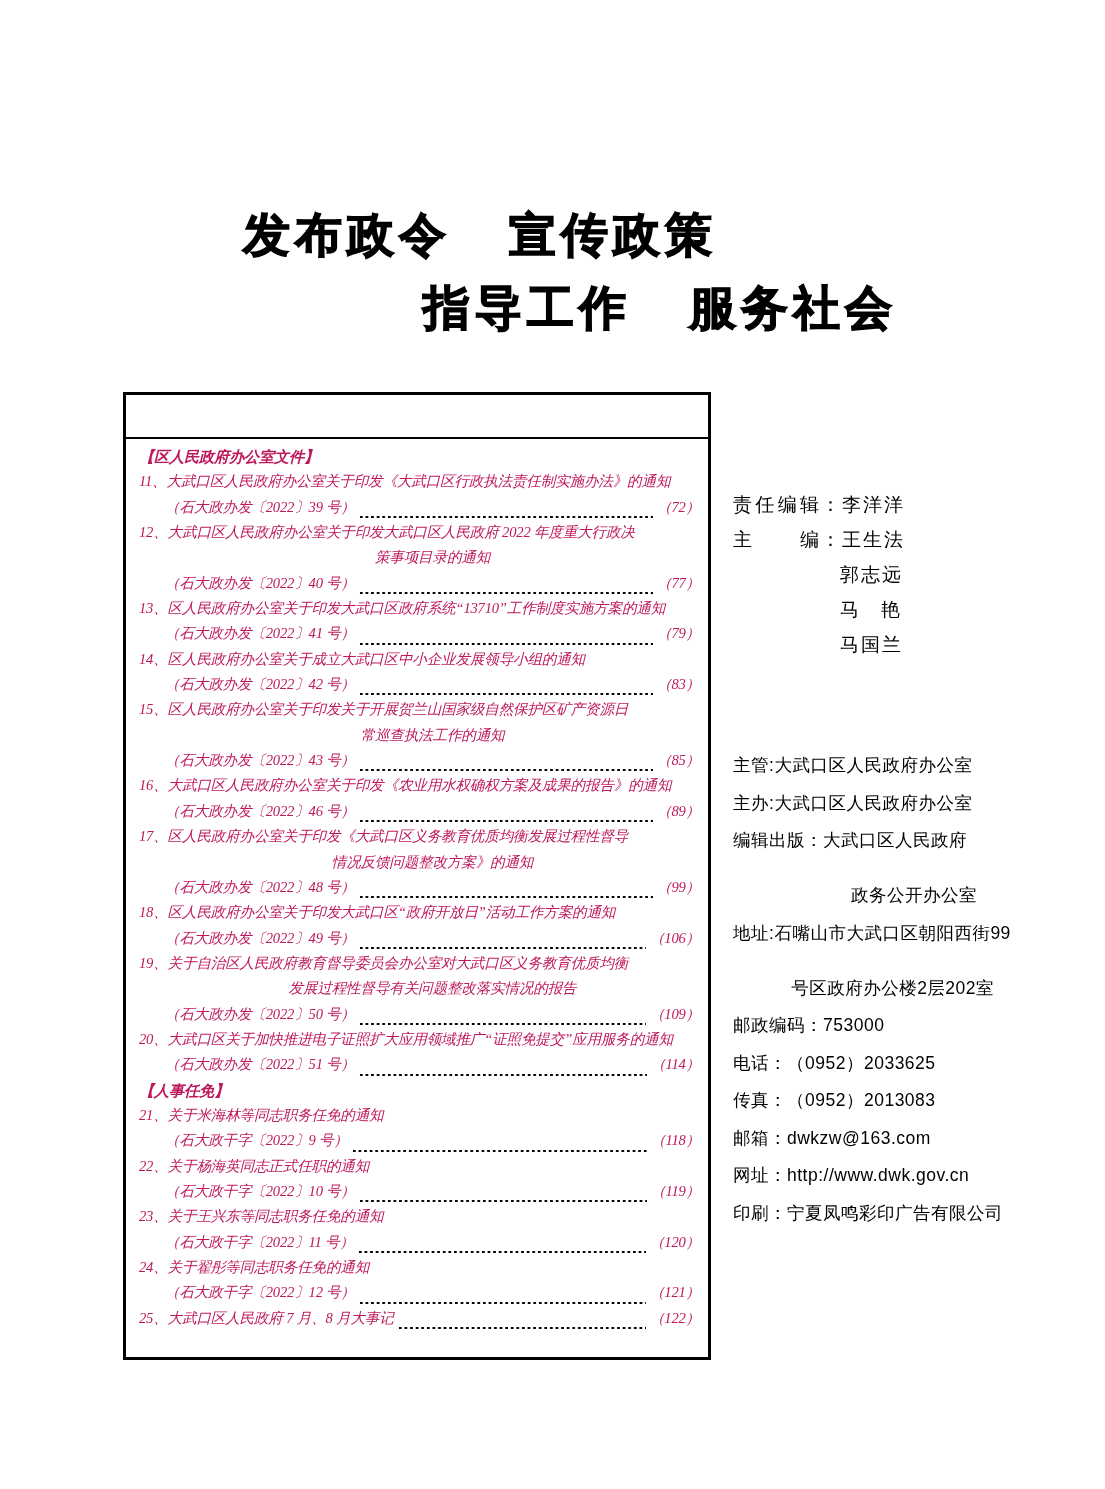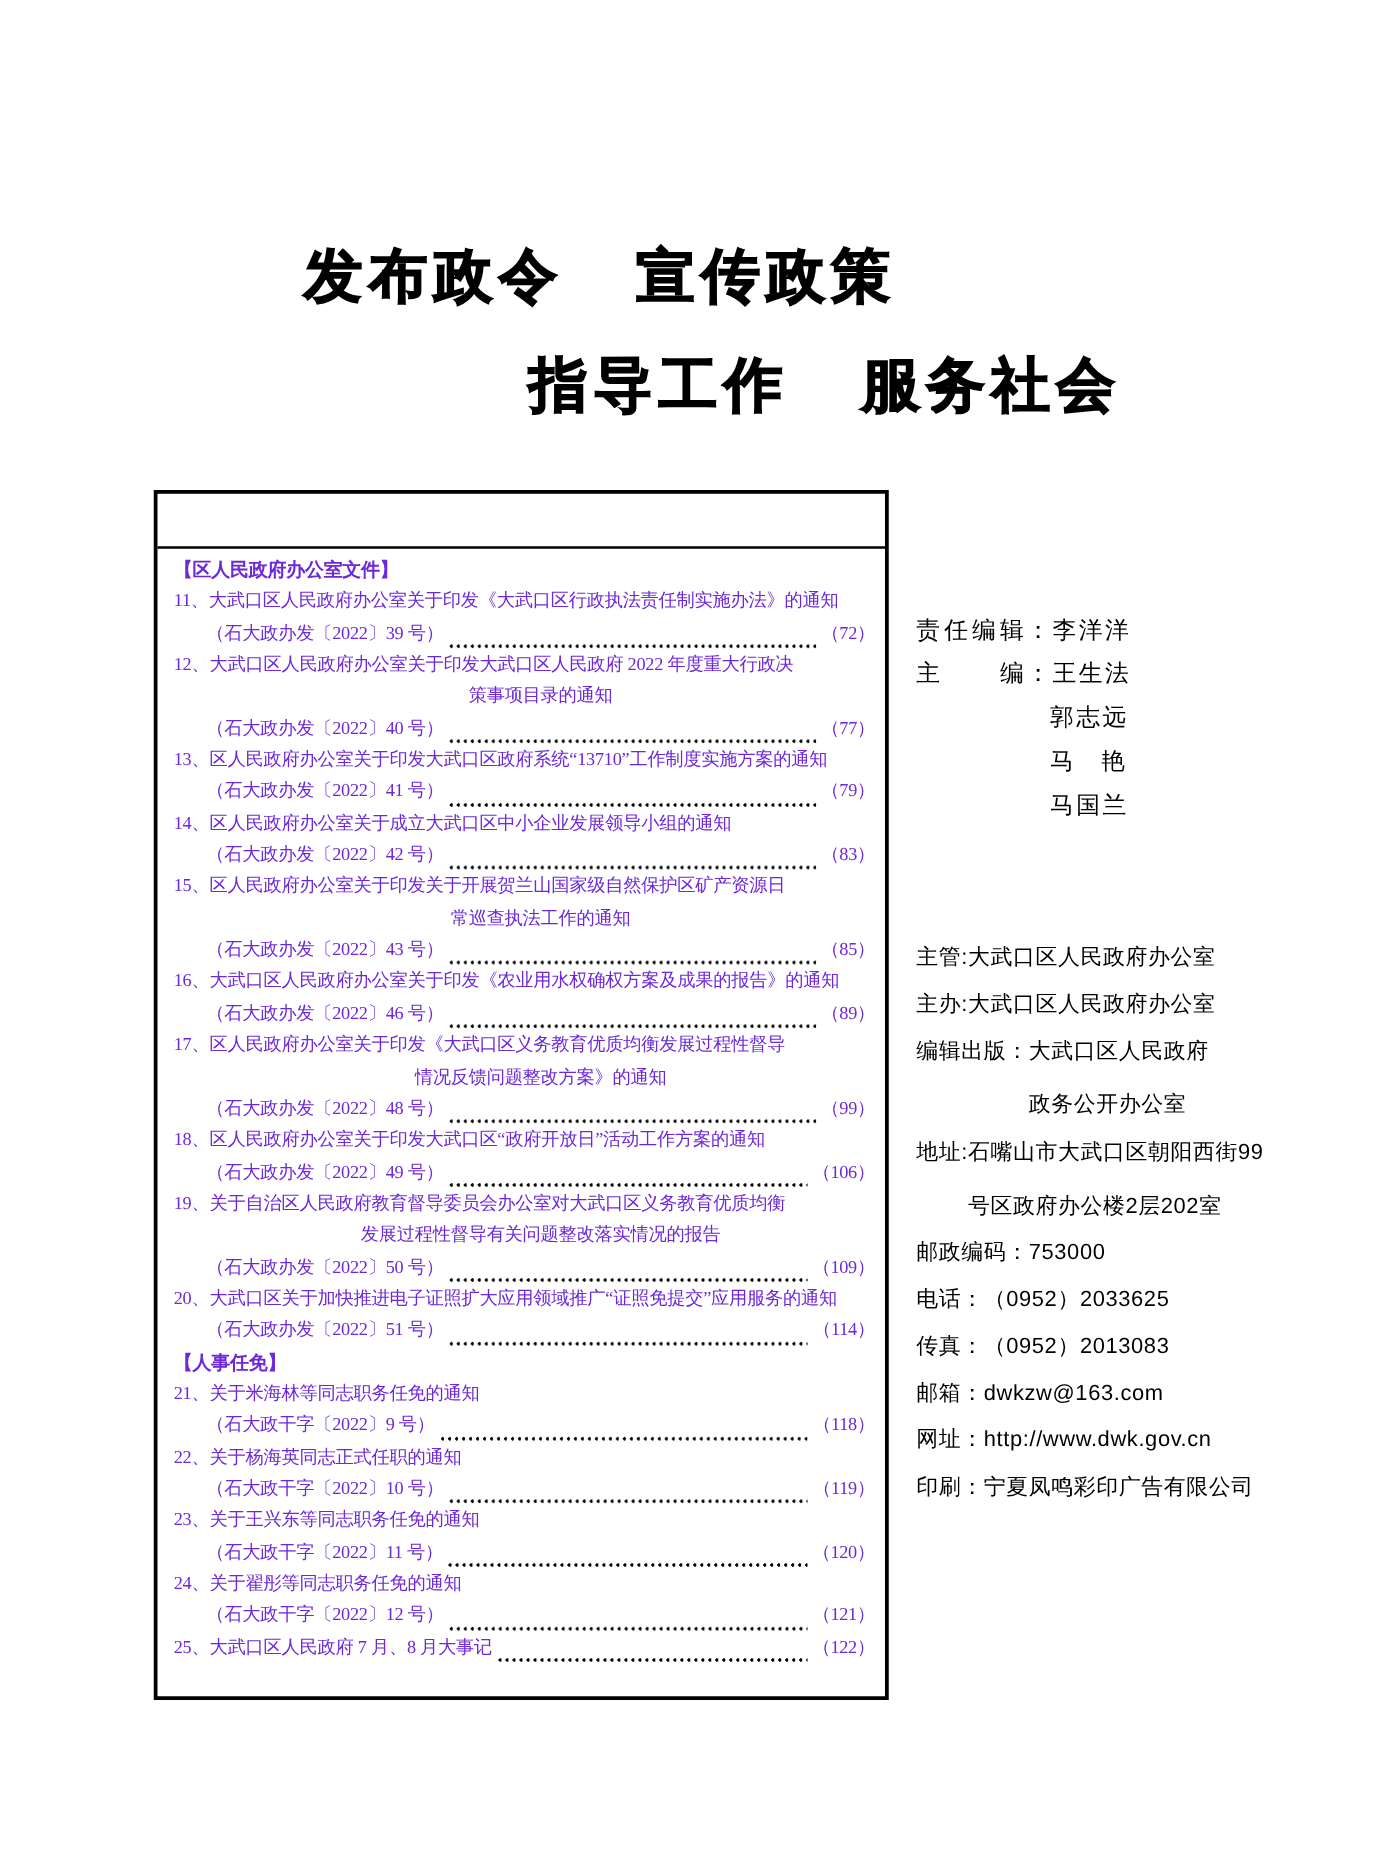--- a/index.html
+++ b/index.html
@@ -7,31 +7,31 @@
     position:relative;width:1105px;height:1489px;background:#ffffff;
     font-family:"Liberation Serif","DejaVu Serif",serif;color:#000;overflow:hidden;
   }
   
   .slogan{
     position:absolute;font-family:"DejaVu Serif","Liberation Serif",serif;
     font-size:47px;font-weight:900;letter-spacing:5px;white-space:nowrap;
     -webkit-text-stroke:1.3px #000;
   }
   .slogan .gap{display:inline-block;width:58px;}
-  .slogan.l1{left:243px;top:190px;}
+  .slogan.l1{left:243px;top:204px;}
   .slogan.l2{left:423px;top:277px;}
   
   .toc-box{
     position:absolute;left:123px;top:392px;width:588px;height:968px;
     border:3px solid #000;box-sizing:border-box;background:#fff;
   }
   .toc-top{height:42px;border-bottom:2px solid #000;}
   .toc-content{
     padding:5px 8px 0 13px;font-size:14.6px;line-height:25.35px;
-    letter-spacing:-0.2px;color:#6d28d9;
+    letter-spacing:-0.2px;color:#be185d;font-style:italic;
   }
   .sec-header{
     font-family:"Liberation Sans","DejaVu Sans",sans-serif;
     font-weight:700;font-size:15.2px;white-space:nowrap;
   }
   .t-line{white-space:nowrap;}
   .t-line.cont{padding-left:26px;text-align:center;}
   .t-line.flex{display:flex;align-items:flex-end;white-space:nowrap;}
   .t-line.refline{padding-left:26px;}
   .dots{
@@ -48,21 +48,21 @@
   .masthead{position:absolute;left:0;top:487px;width:270px;font-size:19px;letter-spacing:2px;}
   .m-row{height:35px;line-height:35px;white-space:nowrap;}
   .jlabel{display:inline-block;width:88px;text-align:justify;text-align-last:justify;vertical-align:top;}
   .m-name-indent{padding-left:107px;}
   .jname{display:inline-block;min-width:62px;text-align:justify;text-align-last:justify;}
   .publisher{position:absolute;left:0;top:753px;width:272px;font-size:17.5px;letter-spacing:0.5px;}
   .pub-row{display:flex;margin-bottom:13.5px;line-height:24px;}
   .pub-label{flex:0 0 auto;white-space:nowrap;}
   .pub-values{flex:1;}
   .pub-line{white-space:nowrap;}
-  .pub-line + .pub-line{margin-top:19px;}
+  .pub-line + .pub-line{margin-top:31px;text-align:center;}
 </style>
 </head>
 <body>
 
 <div class="page">
 
   <div class="slogan l1">
     <span>发布政令</span><span class="gap"></span><span>宣传政策</span>
   </div>
   <div class="slogan l2">

